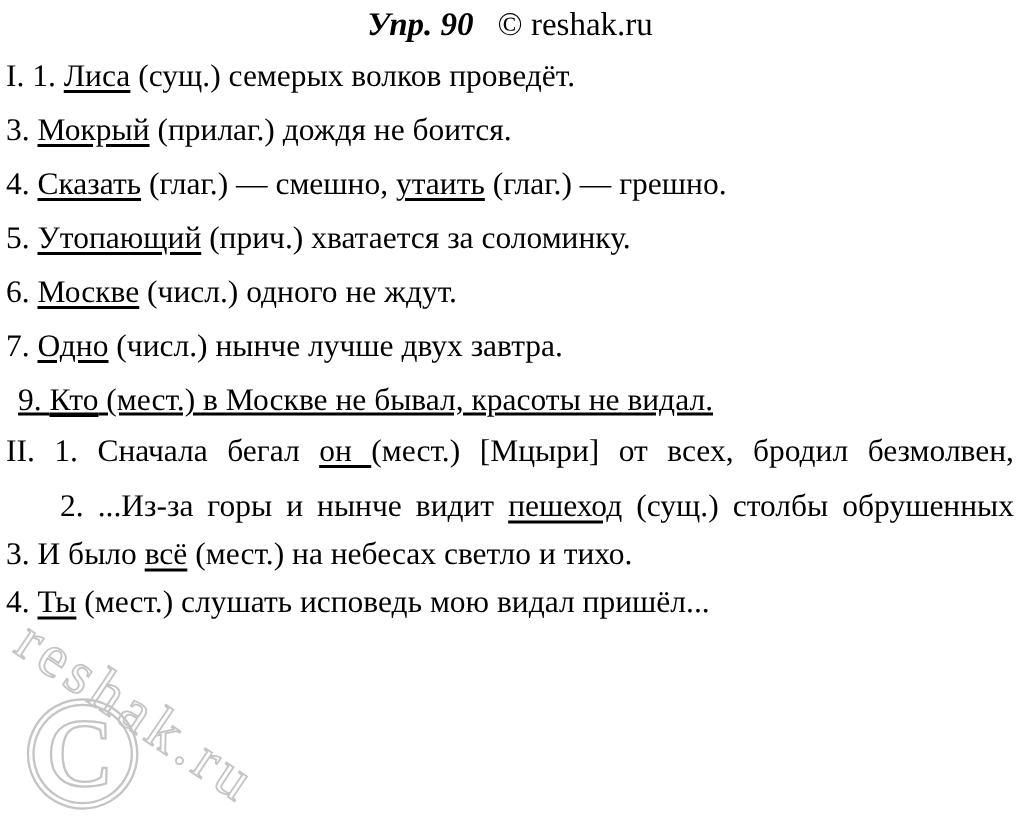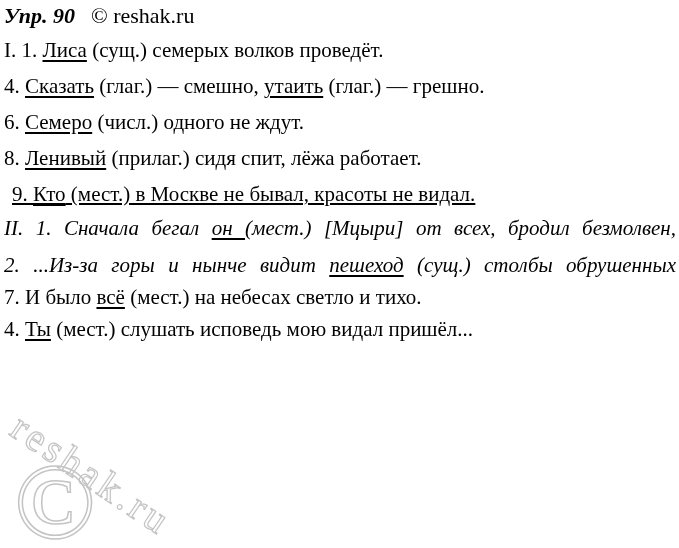--- a/index.html
+++ b/index.html
@@ -11,41 +11,40 @@
     overflow: hidden;
     position: relative;
   }
   .page {
     position: relative;
     width: 672px;
     padding: 2px 3px 0 4px;
   }
   .header-row {
     display: flex;
-    justify-content: flex-start;
+    justify-content: center;
     align-items: flex-start;
     height: 30px;
     font-size: 22px;
     line-height: 28px;
   }
   .exercise-number {
     font-weight: bold;
     font-style: italic;
   }
   .copyright { font-style: normal; margin-left: 16px; }
   .lines { font-size: 21px; }
   .line {
     line-height: 36px;
     white-space: normal;
   }
   .line.s2 { line-height: 32px; }
   .line.justify {
     text-align: justify;
     text-align-last: justify;
-    font-style: italic;
   }
   .u {
     text-decoration: underline;
     text-underline-offset: 3px;
     text-decoration-thickness: 1.5px;
   }
   .watermark {
     position: absolute;
     left: 0; top: 398px;
     pointer-events: none;
@@ -55,27 +54,29 @@
 <body>
 
 <div class="page">
   <div class="header-row">
     <span class="exercise-number">Упр. 90</span>
     <span class="copyright">© reshak.ru</span>
   </div>
 
   <div class="lines">
       <div class="line s1"><span>I. 1. </span><span class="u">Лиса</span><span> (сущ.) семерых волков проведёт.</span></div>
+      <div class="line s1"><span>3. </span><span class="u">Мокрый</span><span> (прилаг.) дождя не боится.</span></div>
       <div class="line s1"><span>4. </span><span class="u">Сказать</span><span> (глаг.) — смешно, </span><span class="u">утаить</span><span> (глаг.) — грешно.</span></div>
-      <div class="line s1"><span>6. </span><span class="u">Семеро</span><span> (числ.) одного не ждут.</span></div>
-      <div class="line s1"><span>8. </span><span class="u">Ленивый</span><span> (прилаг.) сидя спит, лёжа работает.</span></div>
+      <div class="line s1"><span>5. </span><span class="u">Утопающий</span><span> (прич.) хватается за соломинку.</span></div>
+      <div class="line s1"><span>6. </span><span class="u">Москве</span><span> (числ.) одного не ждут.</span></div>
+      <div class="line s1"><span>7. </span><span class="u">Одно</span><span> (числ.) нынче лучше двух завтра.</span></div>
       <div class="line s1" style="padding-left: 8px; text-decoration: underline;"><span>9. </span><span class="u">Кто</span><span> (мест.) в Москве не бывал, красоты не видал.</span></div>
       <div class="line s2 justify"><span>II. 1. Сначала бегал </span><span class="u">он </span><span>(мест.) [Мцыри] от всех, бродил безмолвен,</span></div>
-      <div class="line s2 justify" style="margin-top: 5px;"><span>2. ...Из-за горы и нынче видит </span><span class="u">пешеход</span><span> (сущ.) столбы обрушенных</span></div>
-      <div class="line s2"><span>7. И было </span><span class="u">всё</span><span> (мест.) на небесах светло и тихо.</span></div>
+      <div class="line s2 justify" style="margin-top: 5px; margin-left: 36px;"><span>2. ...Из-за горы и нынче видит </span><span class="u">пешеход</span><span> (сущ.) столбы обрушенных</span></div>
+      <div class="line s2"><span>3. И было </span><span class="u">всё</span><span> (мест.) на небесах светло и тихо.</span></div>
       <div class="line s2"><span>4. </span><span class="u">Ты</span><span> (мест.) слушать исповедь мою видал пришёл...</span></div>
     </div>
 </div>
 
 <svg class="watermark" width="250" height="150">
   <text x="14" y="140" font-size="108" font-family="Liberation Serif, serif" fill="none" stroke-width="1.5" stroke="#c4c4c4">©</text>
   <text transform="translate(8,36) rotate(34)" font-size="40" letter-spacing="4" font-family="Liberation Serif, serif" fill="none" stroke-width="1.2" stroke="#c4c4c4">reshak.ru</text>
 </svg>
 
 </body></html>

